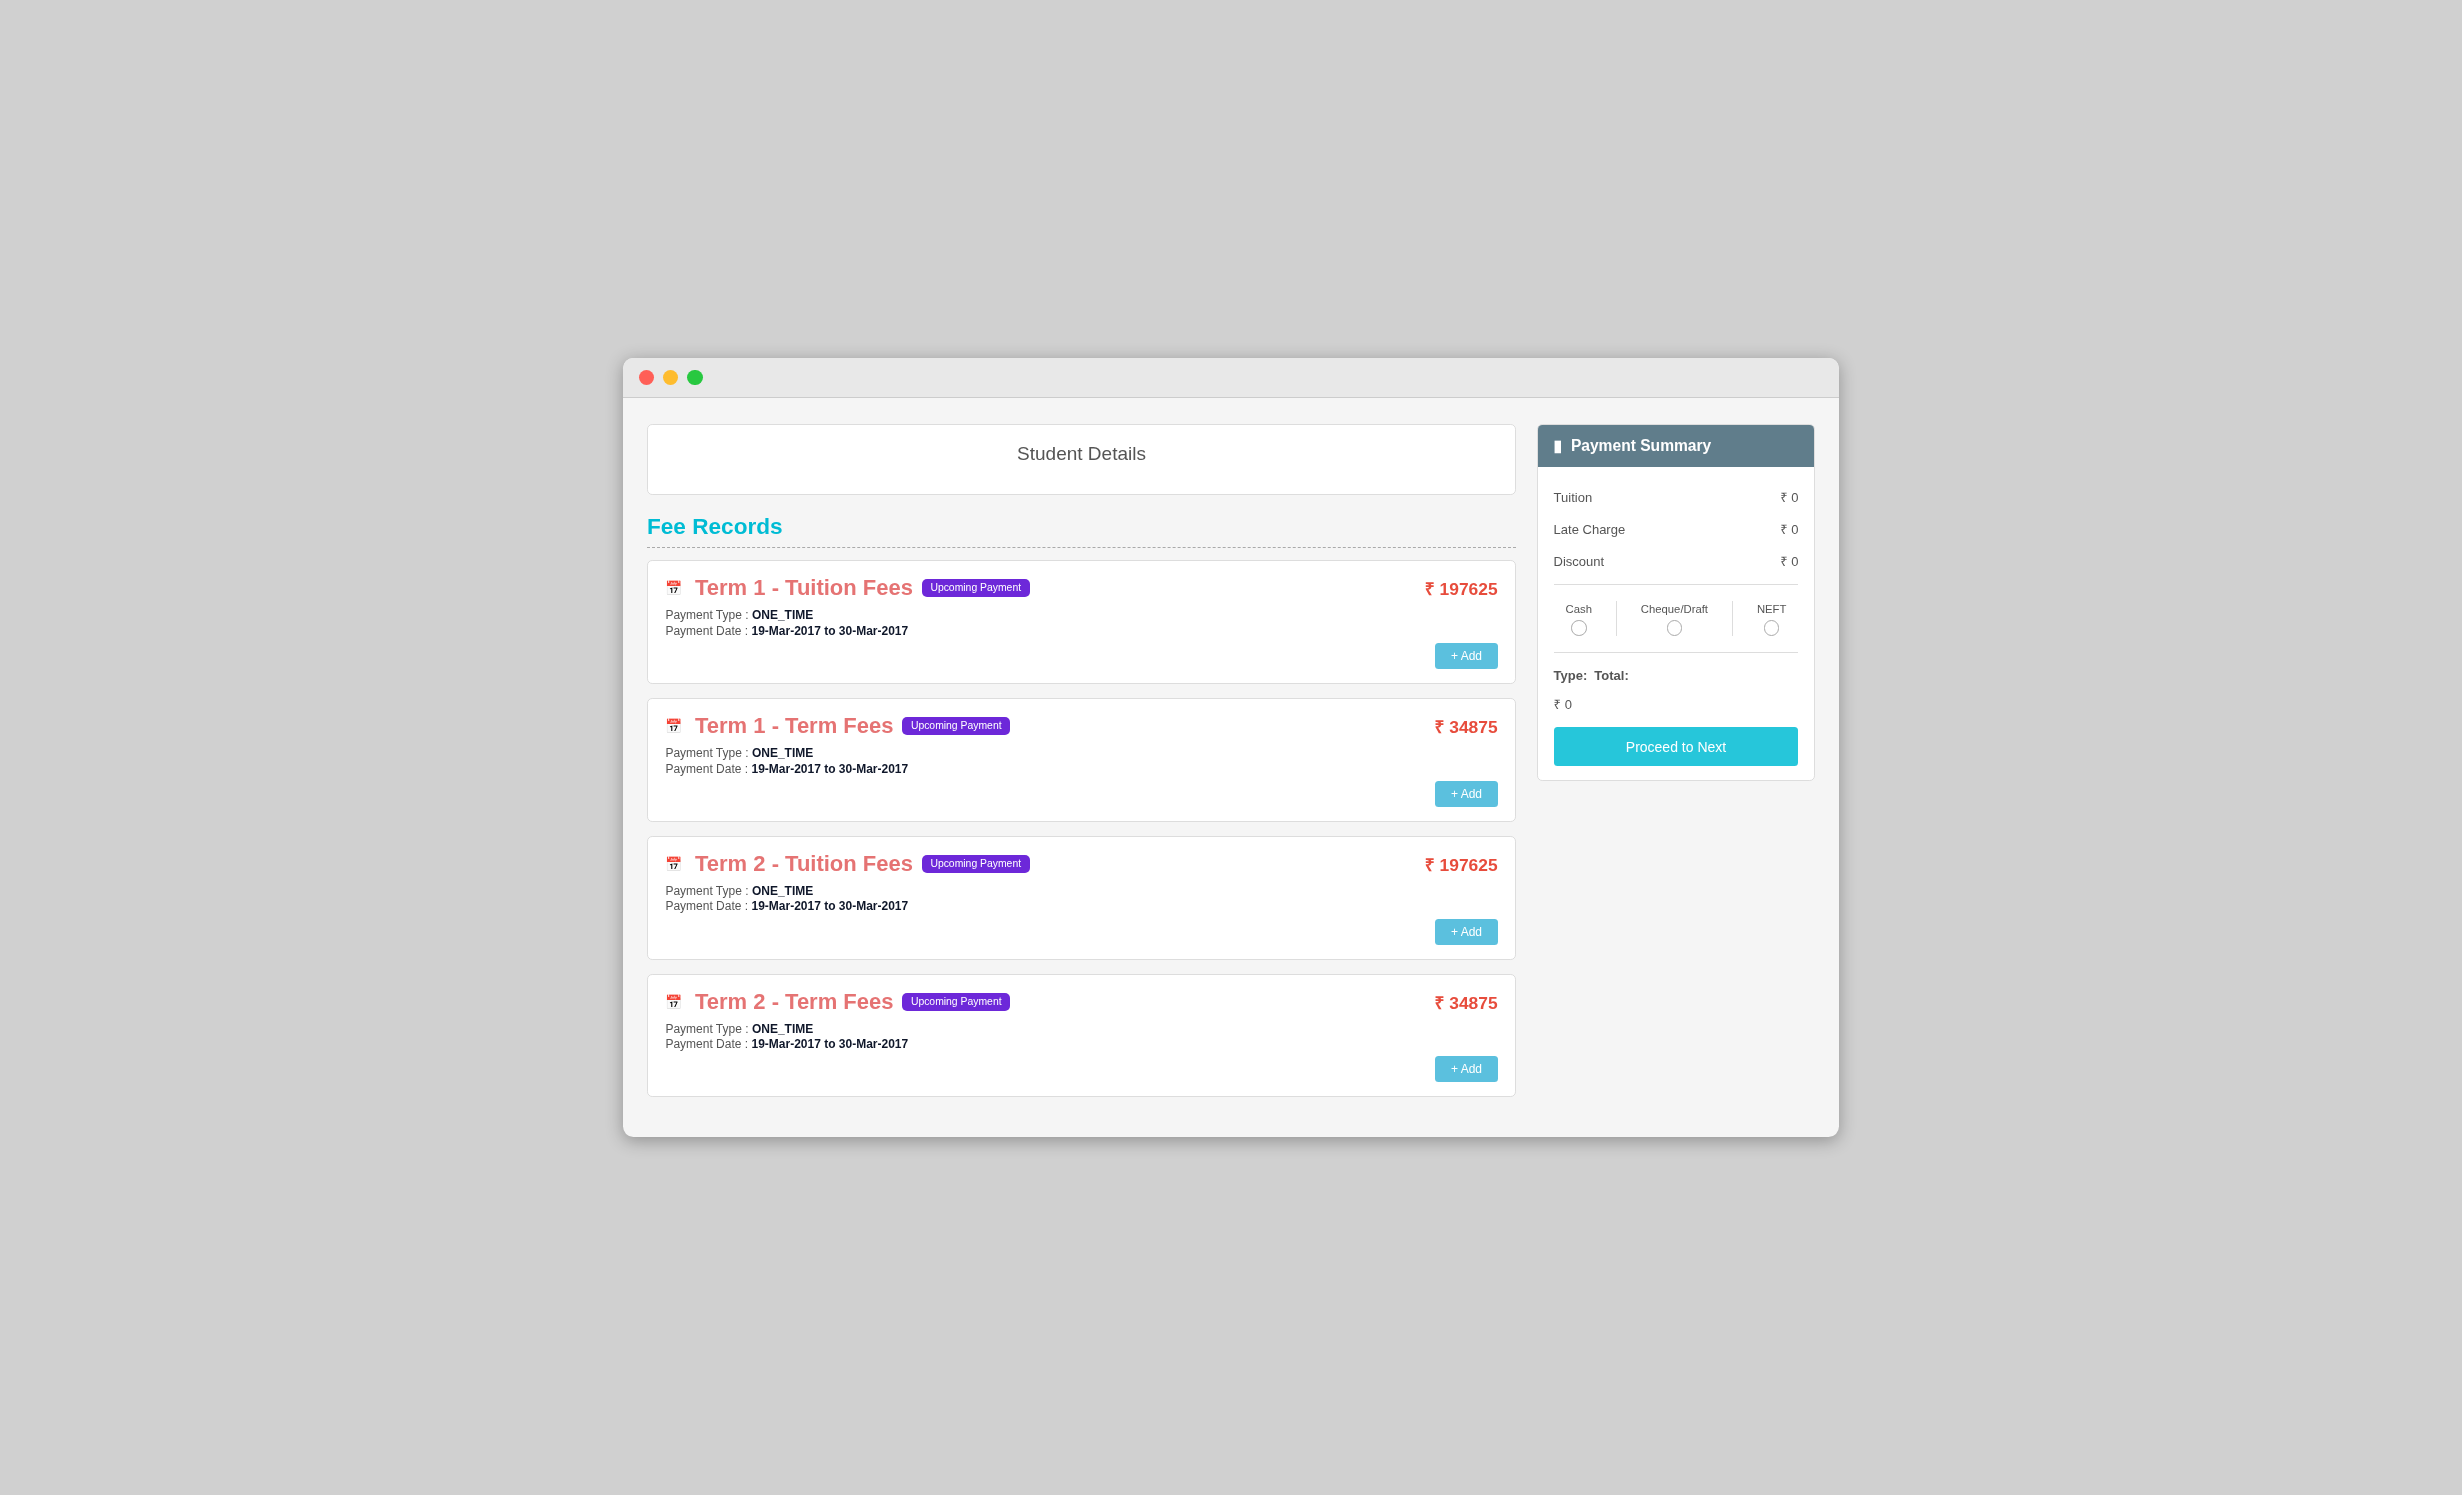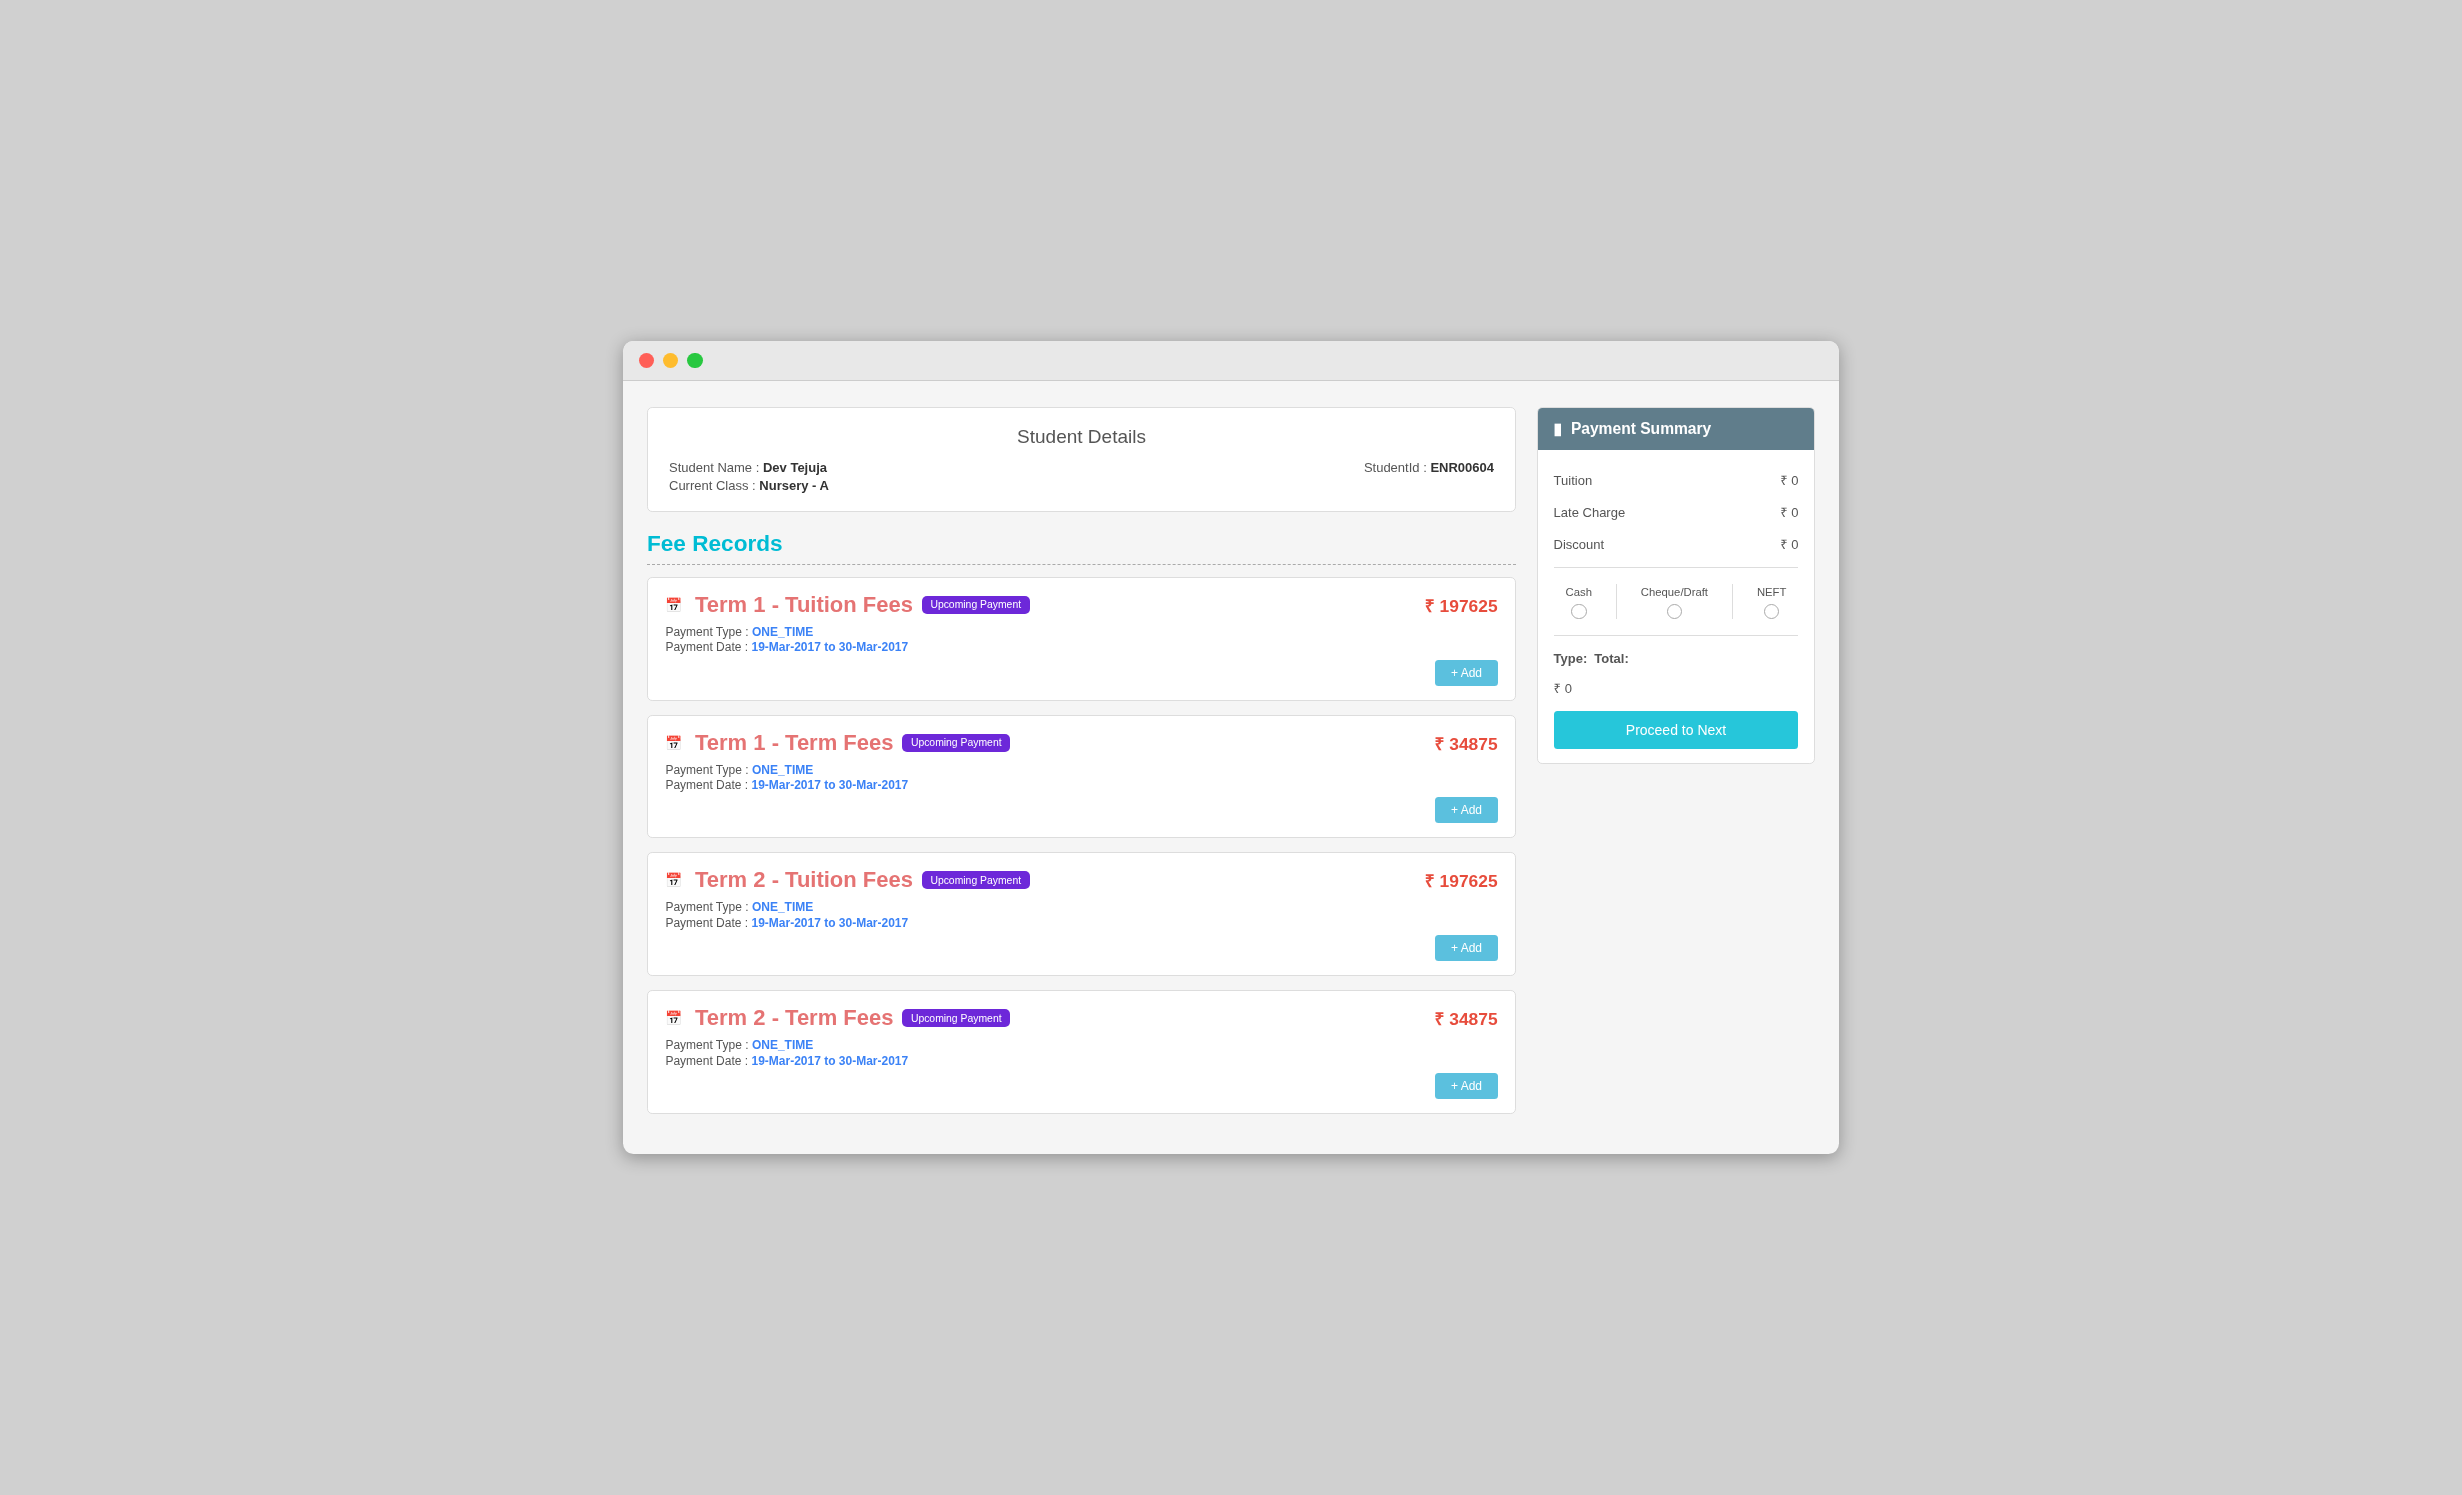--- a/index.html
+++ b/index.html
@@ -148,21 +148,21 @@
       display: flex;
       flex-direction: column;
       gap: 1.7px;
       margin-bottom: 5.2px;
     }
     .fee-detail-text {
       font-size: 12px;
       color: #555;
     }
     .fee-detail-text strong {
-      color: #3b82f6;
+      color: #0f172a;
     }
     .fee-card-footer {
       display: flex;
       justify-content: flex-end;
     }
     .add-btn {
       background: #5bc0de;
       color: #fff;
       border: none;
       padding: 6px 15.6px;
@@ -280,36 +280,20 @@
     <button class="btn-min"></button>
     <button class="btn-max"></button>
   </div>
 
   <div class="content">
 
     <div class="main-panel">
 
       <div class="student-details-card">
         <div class="student-details-title">Student Details</div>
-        <div class="student-info-row">
-          <div class="student-info-left">
-            <div class="student-info-text">
-              <span>Student Name :</span>
-              <strong>Dev Tejuja</strong>
-            </div>
-            <div class="student-info-text">
-              <span>Current Class :</span>
-              <strong>Nursery - A</strong>
-            </div>
-          </div>
-          <div class="student-id-text">
-            <span>StudentId :</span>
-            <strong>ENR00604</strong>
-          </div>
-        </div>
       </div>
 
       <div>
         <div class="fee-records-title">Fee Records</div>
         <hr class="divider">
 
         <div class="fee-card">
           <div class="fee-card-header">
             <div class="fee-card-title-row">
               <span class="calendar-icon">📅</span>

